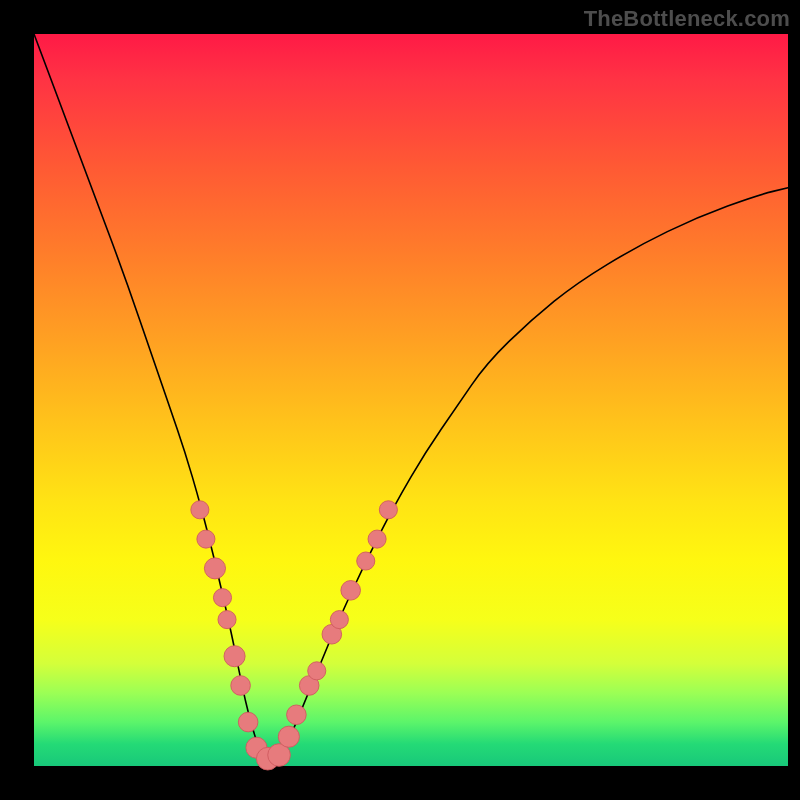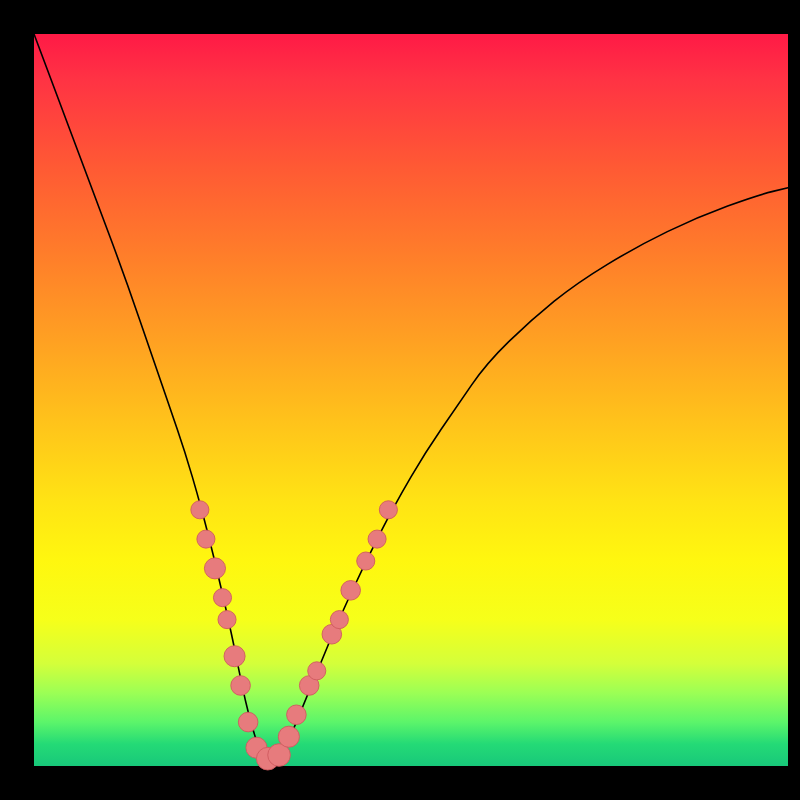--- a/index.html
+++ b/index.html
@@ -57,20 +57,21 @@
     inset: 0;
     width: 100%;
     height: 100%;
     overflow: visible;
   }
 </style>
 </head>
 <body>
 
 <div class="stage">
+  <div class="watermark">TheBottleneck.com</div>
 
   <div class="plot-area">
     <svg class="curve" viewBox="0 0 100 100" preserveAspectRatio="none">
       <path id="curve-path" fill="none" stroke-width="0.28" stroke-linecap="round" vector-effect="non-scaling-stroke" style="stroke-width:1.6px" d="M 0.000 0.000 Q 4.000 11.000 6.000 16.500 Q 8.000 22.000 10.000 27.500 Q 12.000 33.000 14.000 39.000 Q 16.000 45.000 17.000 48.000 Q 18.000 51.000 19.000 54.000 Q 20.000 57.000 21.000 60.500 Q 22.000 64.000 23.000 68.000 Q 24.000 72.000 25.000 76.500 Q 26.000 81.000 26.500 83.500 Q 27.000 86.000 27.500 88.500 Q 28.000 91.000 28.500 93.000 Q 29.000 95.000 29.500 96.500 Q 30.000 98.000 30.500 98.500 Q 31.000 99.000 31.500 99.000 Q 32.000 99.000 32.500 98.500 Q 33.000 98.000 33.500 97.000 Q 34.000 96.000 35.000 93.500 Q 36.000 91.000 37.000 88.500 Q 38.000 86.000 39.000 83.500 Q 40.000 81.000 42.000 76.500 Q 44.000 72.000 46.000 68.000 Q 48.000 64.000 50.000 60.500 Q 52.000 57.000 54.000 54.000 Q 56.000 51.000 58.000 48.000 Q 60.000 45.000 63.000 42.000 Q 66.000 39.000 69.000 36.500 Q 72.000 34.000 76.000 31.500 Q 80.000 29.000 84.000 27.000 Q 88.000 25.000 92.000 23.500 Q 96.000 22.000 98.000 21.500 T 100.000 21.000" stroke="#000000"></path>
       <g id="scatter-group">
           <ellipse cx="22.000" cy="65.000" rx="1.200" ry="1.236" fill="#e77b7d" stroke="#cf5a5e" stroke-width="0.12"></ellipse>
           <ellipse cx="22.800" cy="69.000" rx="1.200" ry="1.236" fill="#e77b7d" stroke="#cf5a5e" stroke-width="0.12"></ellipse>
           <ellipse cx="24.000" cy="73.000" rx="1.400" ry="1.442" fill="#e77b7d" stroke="#cf5a5e" stroke-width="0.12"></ellipse>
           <ellipse cx="25.000" cy="77.000" rx="1.200" ry="1.236" fill="#e77b7d" stroke="#cf5a5e" stroke-width="0.12"></ellipse>
           <ellipse cx="25.600" cy="80.000" rx="1.200" ry="1.236" fill="#e77b7d" stroke="#cf5a5e" stroke-width="0.12"></ellipse>

